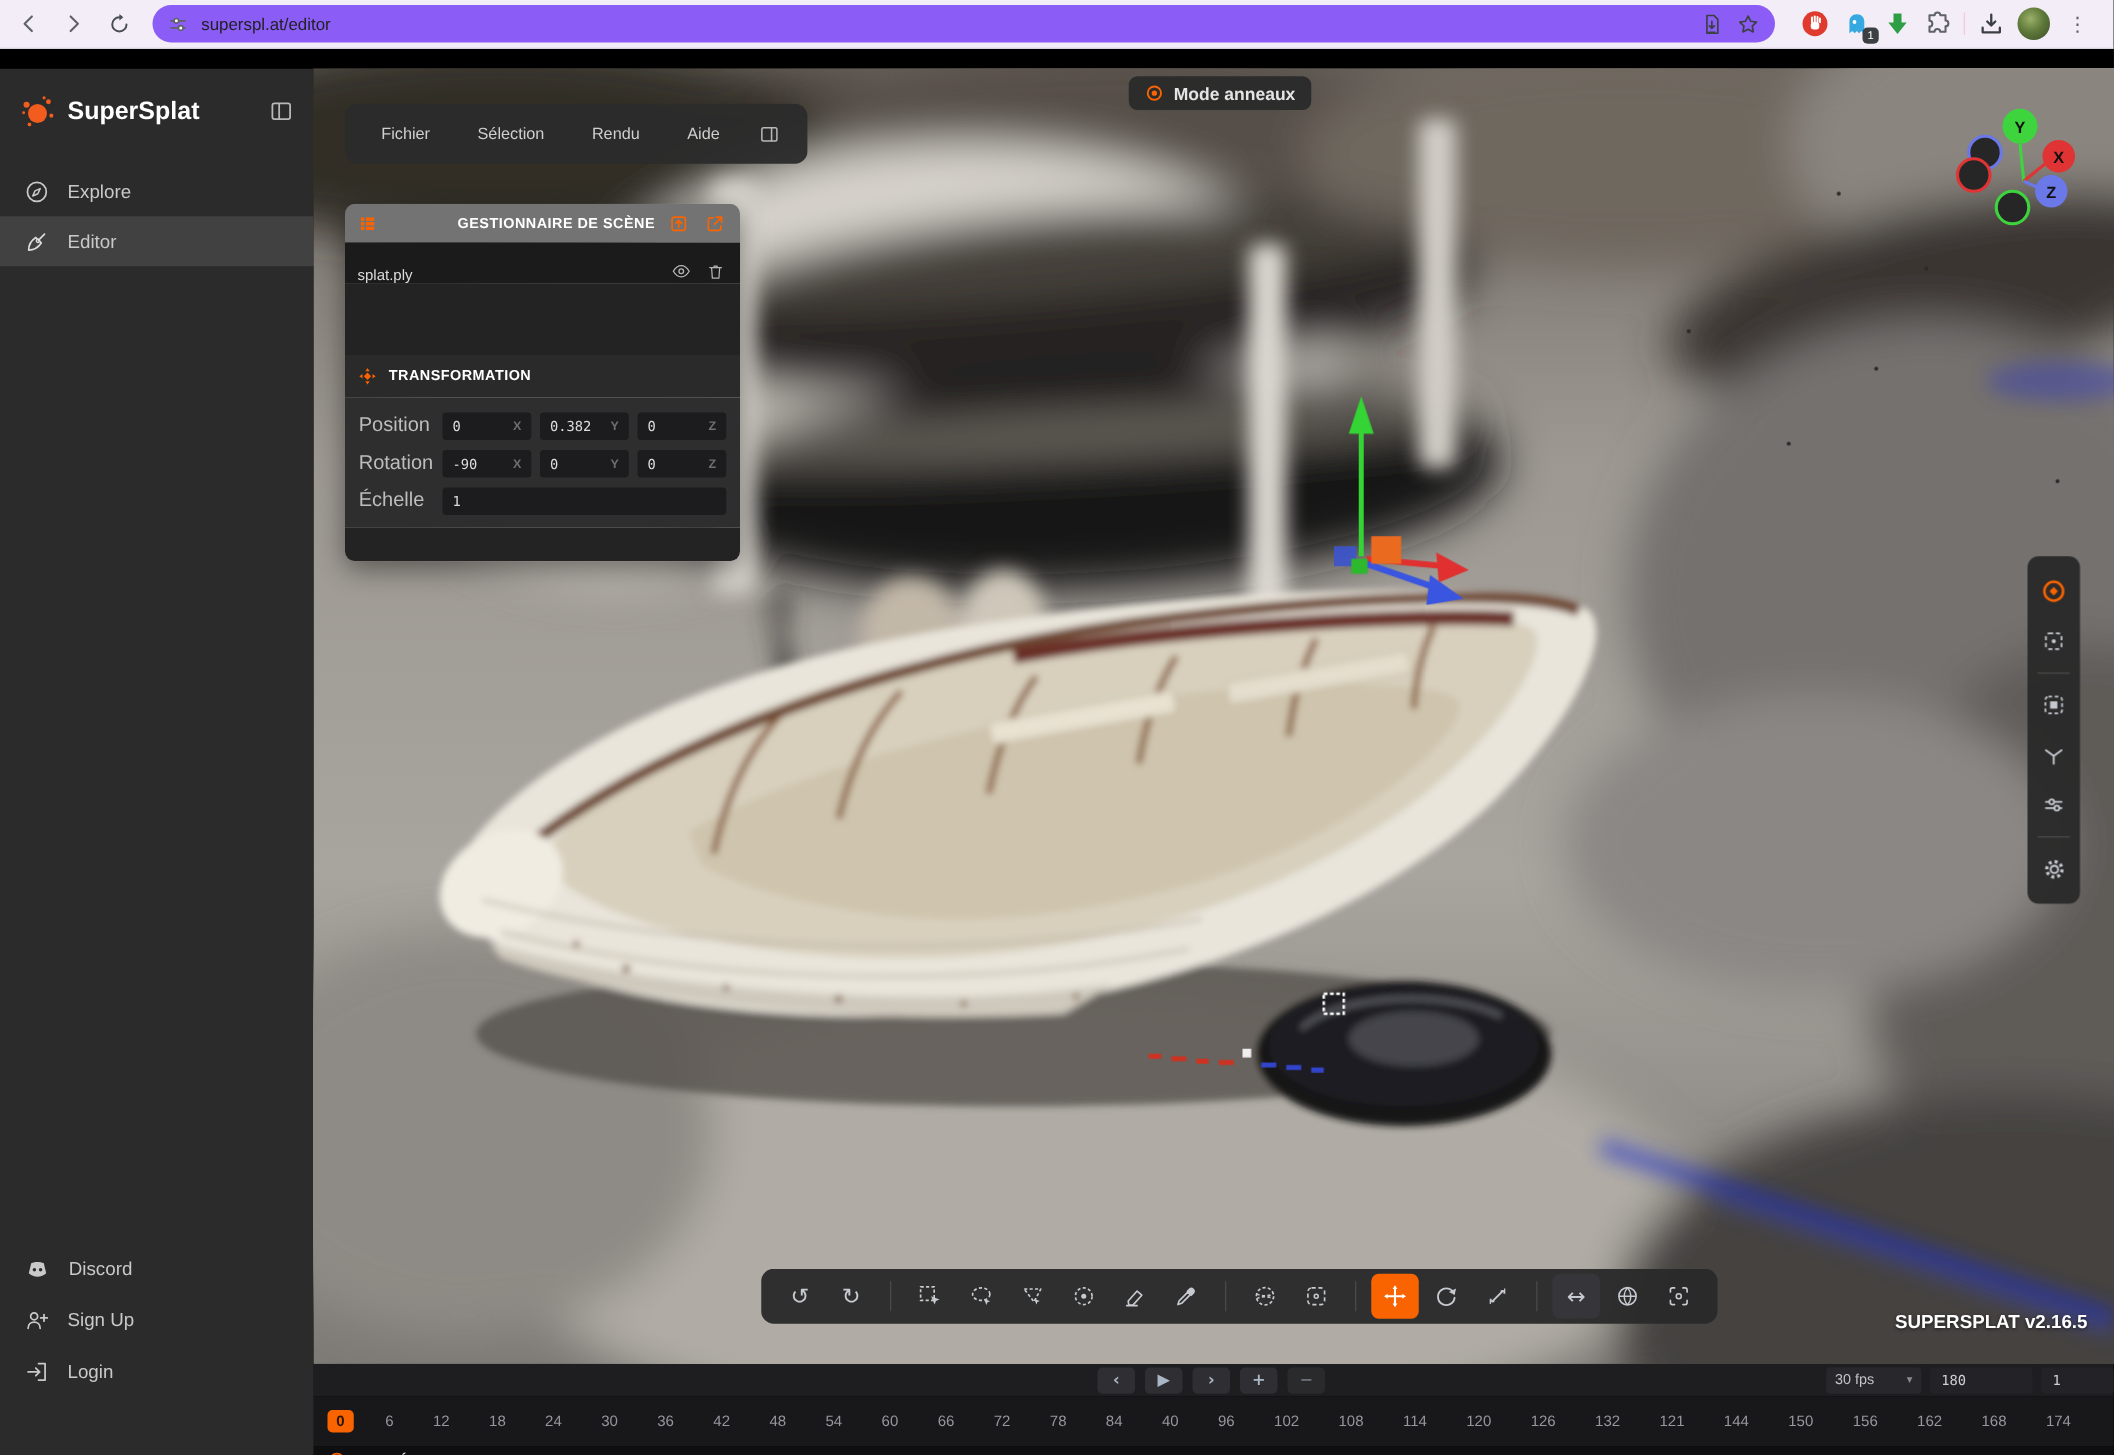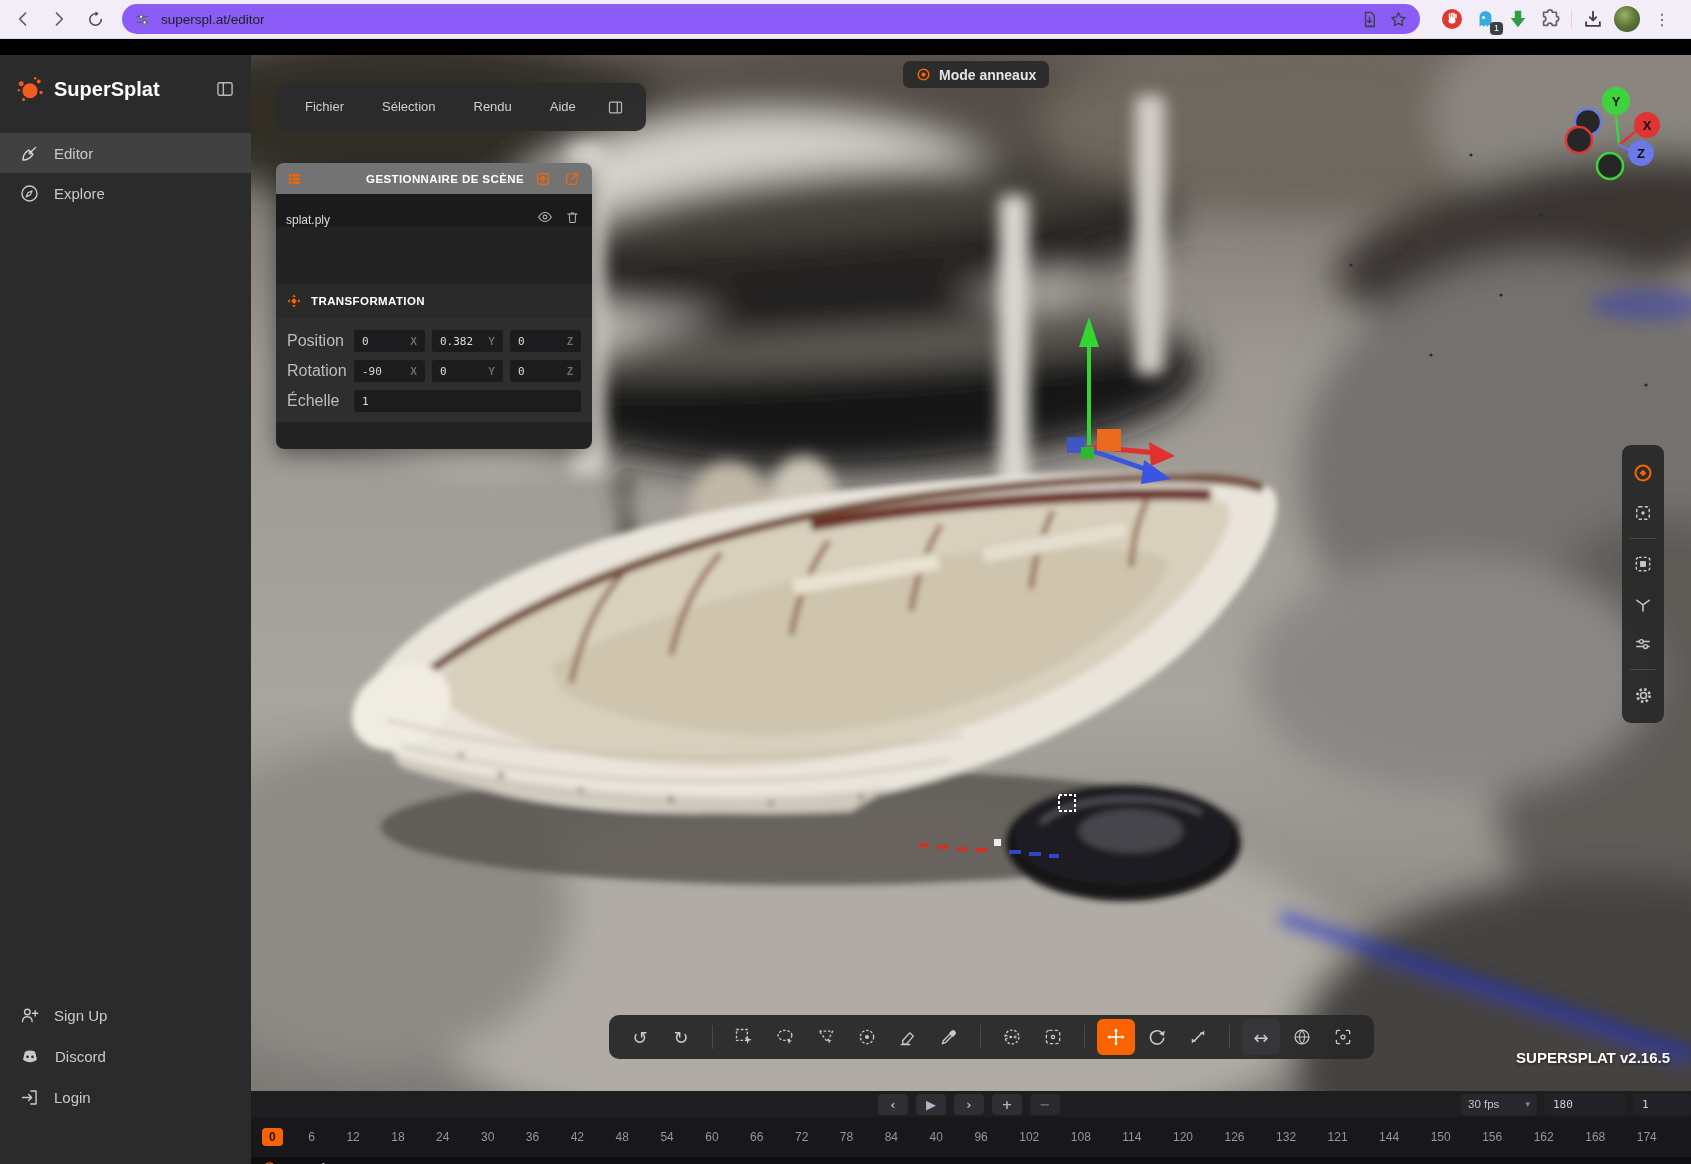--- a/index.html
+++ b/index.html
@@ -197,52 +197,52 @@
             <circle cx="2.5" cy="13" r="1"></circle>
           </g>
         </svg>
       <span class="side-title">SuperSplat</span>
       <svg width="20" height="20" viewBox="0 0 24 24">
           <rect x="3.5" y="4.5" width="17" height="15" rx="2" stroke="#b9b9b9" stroke-width="1.7" fill="none"></rect>
           <path d="M10 4.5 v15" stroke="#b9b9b9" stroke-width="1.7"></path>
         </svg>
     </div>
     <div class="side-nav">
+      <div class="side-item">
+        <svg width="21" height="21" viewBox="0 0 24 24">
+            <circle cx="12" cy="12" r="8.6" stroke="#c9c9c9" stroke-width="1.6" fill="none"></circle>
+            <path d="M15 9 l-2.1 4.7 -4.7 2.1 2.1-4.7 Z" stroke="#c9c9c9" stroke-width="1.4" fill="none" stroke-linejoin="round"></path>
+          </svg>
+        <span>Explore</span>
+      </div>
       <div class="side-item active">
         <svg width="21" height="21" viewBox="0 0 24 24">
             <path d="M4.5 19.5 c0-4 2-8.5 6.5-11.5 l5 5 c-3 4.5-7.5 6.5-11.5 6.5 Z" stroke="#dadada" stroke-width="1.6" fill="none" stroke-linejoin="round"></path>
             <circle cx="13" cy="11" r="1.5" stroke="#dadada" stroke-width="1.3" fill="none"></circle>
             <path d="M14.2 9.8 L19 5" stroke="#dadada" stroke-width="1.6" stroke-linecap="round"></path>
           </svg>
         <span>Editor</span>
       </div>
-      <div class="side-item">
-        <svg width="21" height="21" viewBox="0 0 24 24">
-            <circle cx="12" cy="12" r="8.6" stroke="#c9c9c9" stroke-width="1.6" fill="none"></circle>
-            <path d="M15 9 l-2.1 4.7 -4.7 2.1 2.1-4.7 Z" stroke="#c9c9c9" stroke-width="1.4" fill="none" stroke-linejoin="round"></path>
-          </svg>
-        <span>Explore</span>
-      </div>
     </div>
     <div class="side-foot">
+      <div class="side-item">
+        <svg width="22" height="22" viewBox="0 0 24 24">
+            <path d="M6.5 6.2 c3.4-1.7 7.6-1.7 11 0 l2.1 8.6 c-2.2 2.1-4.6 3-7.6 3 s-5.4-.9-7.6-3 Z" fill="#c9c9c9"></path>
+            <circle cx="9.3" cy="11.8" r="1.5" fill="#2b2b2b"></circle>
+            <circle cx="14.7" cy="11.8" r="1.5" fill="#2b2b2b"></circle>
+          </svg>
+        <span>Discord</span>
+      </div>
       <div class="side-item">
         <svg width="21" height="21" viewBox="0 0 24 24">
             <circle cx="9.5" cy="8" r="3.2" stroke="#c9c9c9" stroke-width="1.6" fill="none"></circle>
             <path d="M4 19 c0-3.6 2.5-5.6 5.5-5.6 s5.5 2 5.5 5.6" stroke="#c9c9c9" stroke-width="1.6" fill="none" stroke-linecap="round"></path>
             <path d="M18.5 6.5 v6 M15.5 9.5 h6" stroke="#c9c9c9" stroke-width="1.6" stroke-linecap="round"></path>
           </svg>
         <span>Sign Up</span>
-      </div>
-      <div class="side-item">
-        <svg width="22" height="22" viewBox="0 0 24 24">
-            <path d="M6.5 6.2 c3.4-1.7 7.6-1.7 11 0 l2.1 8.6 c-2.2 2.1-4.6 3-7.6 3 s-5.4-.9-7.6-3 Z" fill="#c9c9c9"></path>
-            <circle cx="9.3" cy="11.8" r="1.5" fill="#2b2b2b"></circle>
-            <circle cx="14.7" cy="11.8" r="1.5" fill="#2b2b2b"></circle>
-          </svg>
-        <span>Discord</span>
       </div>
       <div class="side-item">
         <svg width="21" height="21" viewBox="0 0 24 24">
             <path d="M13.5 4.5 h6 v15 h-6" stroke="#c9c9c9" stroke-width="1.6" fill="none" stroke-linecap="round" stroke-linejoin="round"></path>
             <path d="M4 12 h10.5 M11 8.5 L14.5 12 11 15.5" stroke="#c9c9c9" stroke-width="1.6" fill="none" stroke-linecap="round" stroke-linejoin="round"></path>
           </svg>
         <span>Login</span>
       </div>
     </div>
   </div>

